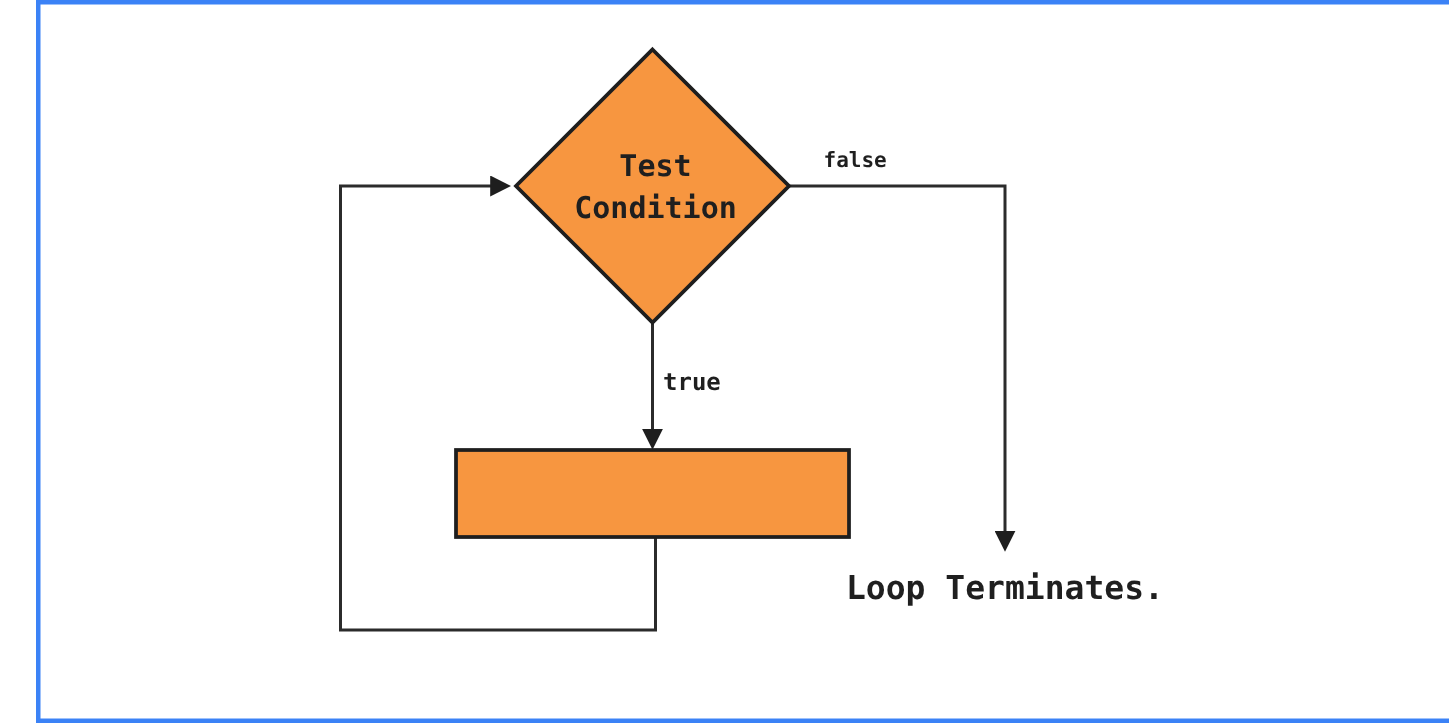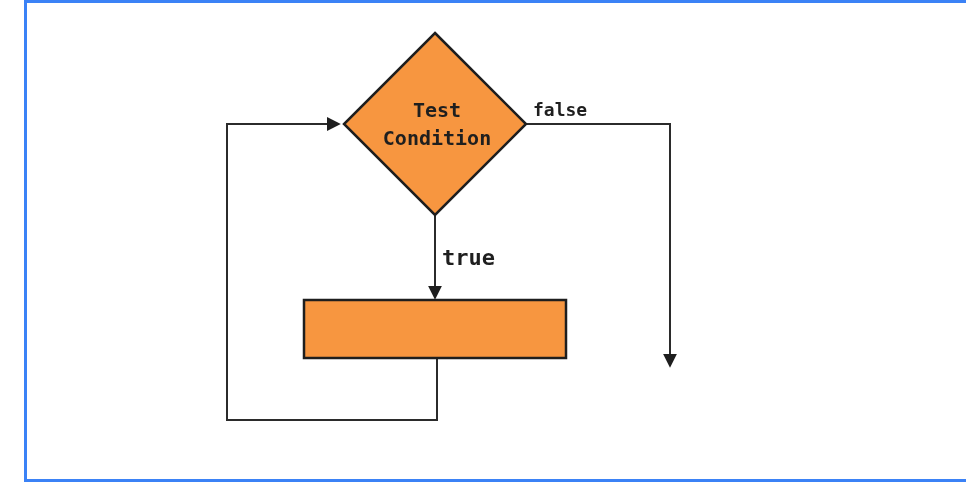--- a/index.html
+++ b/index.html
@@ -54,28 +54,28 @@
     line-height: 28px;
   }
   .body-lbl {
     left: 277px;
     top: 297px;
     width: 262px;
     height: 58px;
     font-size: 21px;
   }
   .false-lbl {
-    left: 506px;
+    left: 522px;
     top: 96px;
-    font-size: 18px;
+    font-size: 14px;
   }
   .true-lbl {
     left: 415px;
     top: 242px;
-    font-size: 22px;
+    font-size: 16px;
   }
   .terminate-lbl {
     left: 537px;
     top: 377px;
     font-size: 22px;
   }
 </style>
 </head>
 <body>
 
@@ -99,14 +99,15 @@
     <rect class="shape" x="277" y="297" width="262" height="58" fill="#f79640"></rect>
   </svg>
 
   <div class="lbl node-lbl condition-lbl">Test Condition</div>
 
 
   <div class="lbl false-lbl">false</div>
 
   <div class="lbl true-lbl">true</div>
 
+  <div class="lbl terminate-lbl">Loop Terminates.</div>
 
 </div>
 
 </body></html>

